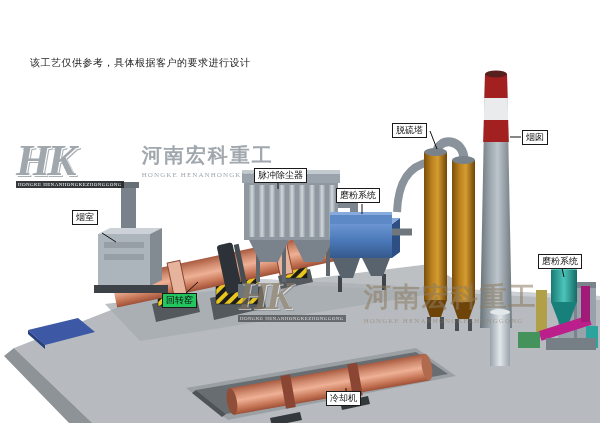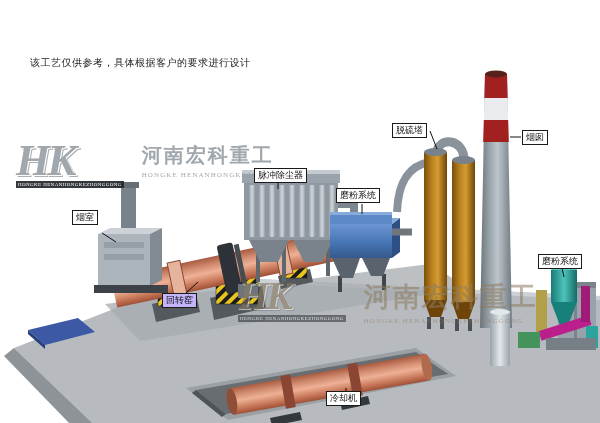--- a/index.html
+++ b/index.html
@@ -1,20 +1,20 @@
 <!DOCTYPE html>
 <html><head>
 <meta charset="utf-8">
 <style>
   html,body{margin:0;padding:0;background:#fff;}
   .scene{position:relative;width:600px;height:423px;background:#ffffff;overflow:hidden;font-family:Liberation Serif, serif;margin-top:36px;}
   .scene > svg{position:absolute;left:0;top:0;z-index:1;}
   .note{position:absolute;left:30px;top:20px;font-size:10px;color:#222;letter-spacing:0.5px;z-index:6;}
   .eq-label{position:absolute;background:#ffffff;border:1px solid #1a1a1a;color:#111;font-size:9px;line-height:1;padding:2px 3px;white-space:nowrap;z-index:5;}
-  .eq-label.yellow{background:#c4b5fd;}
+  .eq-label.yellow{background:#22c55e;}
   .wm{position:absolute;display:flex;gap:18px;align-items:flex-start;z-index:4;pointer-events:none;}
   .wm-left{left:16px;top:106px;color:#99a0a7;opacity:0.92;}
   .wm-center{left:238px;top:243px;color:#8d7c60;opacity:0.55;}
   .wm-logo{font-style:italic;font-weight:800;line-height:0.85;letter-spacing:-3px;text-shadow:1px 1px 0 #fff,2px 2px 0 rgba(90,98,105,0.55);}
   .wm-left .wm-logo{font-size:44px;}
   .wm-center .wm-logo{font-size:40px;}
   .wm-logo-bar{background:#26292c;color:#fefefe;font-size:5px;letter-spacing:0.4px;padding:1px 2px;margin-top:2px;white-space:nowrap;}
   .wm-cn{font-weight:700;white-space:nowrap;letter-spacing:2px;}
   .wm-left .wm-cn{font-size:20px;}
   .wm-center .wm-cn{font-size:27px;}

